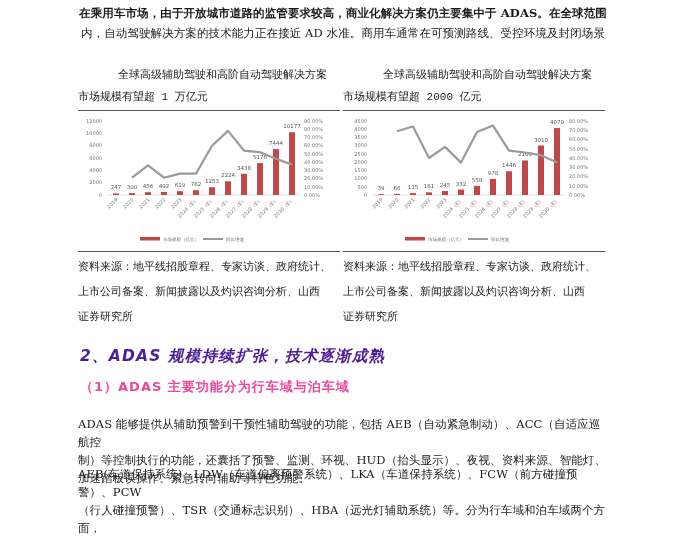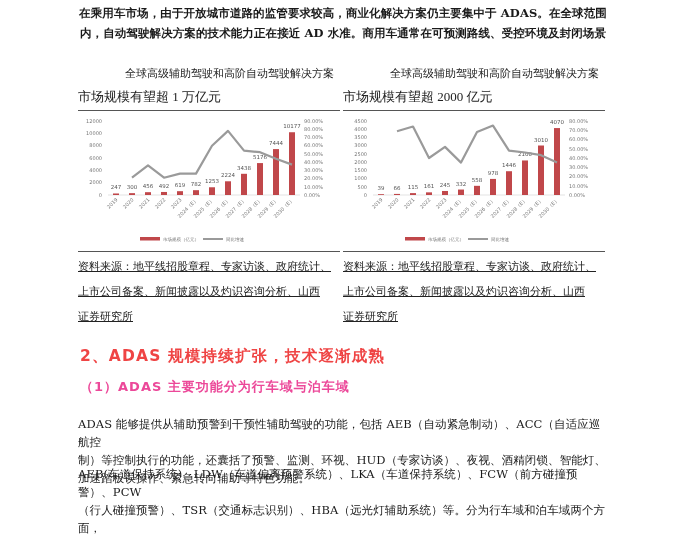--- a/index.html
+++ b/index.html
@@ -1,37 +1,37 @@
 <!DOCTYPE html>
 <html><head>
 <meta charset="utf-8">
 <style>
   html, body { margin: 0; padding: 0; background: #ffffff; }
   body { width: 676px; height: 558px; overflow: hidden; position: relative;
          font-family: "DejaVu Serif", "Liberation Serif", serif; color: #1a1a1a; }
   .para { position: absolute; left: 78px; width: 530px; font-size: 11.5px; line-height: 19.5px; letter-spacing: 0.1px; }
   .para.bold { font-weight: bold; }
   .chart-block { position: absolute; top: 64px; width: 262px; }
-  .chart-title { font-family: Liberation Mono, monospace; font-size: 11px; text-align: right; padding-right: 6px; height: 20px; line-height: 20px; color: #222; padding-left: 40px; }
-  .chart-subtitle { font-family: Liberation Serif, serif; font-size: 13px; height: 26px; line-height: 26px; color: #222; }
+  .chart-title { font-family: Liberation Serif, serif; font-size: 11px; padding-right: 6px; height: 20px; line-height: 20px; color: #222; padding-left: 40px; }
+  .chart-subtitle { font-family: Liberation Mono, monospace; font-size: 11px; height: 26px; line-height: 26px; color: #222; }
   .rule { height: 1px; background: #555; }
   .chart-svg { display: block; }
-  .source { font-family: "DejaVu Sans", sans-serif; font-size: 11px; line-height: 25px; padding-top: 2px; color: #222; text-decoration: underline; }
-  .h2 { position: absolute; left: 80px; top: 346px; font-family: "DejaVu Sans", sans-serif; font-weight: bold; font-size: 15.5px; color: #ef4444; letter-spacing: 1.2px; }
+  .source { font-family: "DejaVu Sans", sans-serif; font-size: 11px; line-height: 25px; padding-top: 2px; color: #222; }
+  .h2 { position: absolute; left: 80px; top: 346px; font-family: "DejaVu Sans", sans-serif; font-weight: bold; font-size: 15.5px; color: #4c1d95; letter-spacing: 1.2px; font-style: italic; }
   .h3 { position: absolute; left: 80px; top: 378px; font-family: "DejaVu Sans", sans-serif; font-weight: bold; font-size: 13px; color: #ec4899; letter-spacing: 1px; }
   .tick { font-family: "DejaVu Sans", sans-serif; font-size: 5px; fill: #777; }
   .dlabel { font-family: "DejaVu Sans", sans-serif; font-size: 5.5px; fill: #555; }
   .legend { font-family: "DejaVu Sans", sans-serif; font-size: 4.5px; fill: #777; }
 </style>
 </head>
 <body>
 
 <div class="para bold" style="top:4px;text-align:center;">
   <div>在乘用车市场，由于开放城市道路的监管要求较高，商业化解决方案仍主要集中于 ADAS。在全球范围</div>
-  <div style="font-weight:bold;">内，自动驾驶解决方案的技术能力正在接近 AD 水准。商用车通常在可预测路线、受控环境及封闭场景</div>
+  <div style="font-weight:normal;">内，自动驾驶解决方案的技术能力正在接近 AD 水准。商用车通常在可预测路线、受控环境及封闭场景</div>
 </div>
 
 <div class="chart-block" style="left:78px;">
   <div class="chart-title">全球高级辅助驾驶和高阶自动驾驶解决方案</div>
   <div class="chart-subtitle">市场规模有望超 1 万亿元</div>
   <div class="rule"></div>
   <svg class="chart-svg" id="chart0" width="262" height="140" viewBox="0 0 262 140">
       <text x="24" y="85.8" text-anchor="end" class="tick">0</text>
       <text x="24" y="73.46666666666667" text-anchor="end" class="tick">2000</text>
       <text x="24" y="61.13333333333333" text-anchor="end" class="tick">4000</text>
@@ -173,21 +173,21 @@
     <div>上市公司备案、新闻披露以及灼识咨询分析、山西</div>
     <div>证券研究所</div>
   </div>
 </div>
 
 <div class="h2">2、ADAS 规模持续扩张，技术逐渐成熟</div>
 <div class="h3">（1）ADAS 主要功能分为行车域与泊车域</div>
 
 <div class="para" style="top:415px; line-height:18px;">
   <div>ADAS 能够提供从辅助预警到干预性辅助驾驶的功能，包括 AEB（自动紧急制动）、ACC（自适应巡航控</div>
-  <div>制）等控制执行的功能，还囊括了预警、监测、环视、HUD（专家访谈）、夜视、酒精闭锁、智能灯、</div>
+  <div>制）等控制执行的功能，还囊括了预警、监测、环视、HUD（抬头显示）、夜视、资料来源、智能灯、</div>
   <div>加速踏板误操作、紧急转向辅助等特色功能。</div>
 </div>
 
 <div class="para" style="top:465px; line-height:18px;">
   <div>AEB(车道保持系统)、LDW（车道偏离预警系统）、LKA（车道保持系统）、FCW（前方碰撞预警）、PCW</div>
   <div>（行人碰撞预警）、TSR（交通标志识别）、HBA（远光灯辅助系统）等。分为行车域和泊车域两个方面，</div>
 
 </div>
 
 </body></html>

